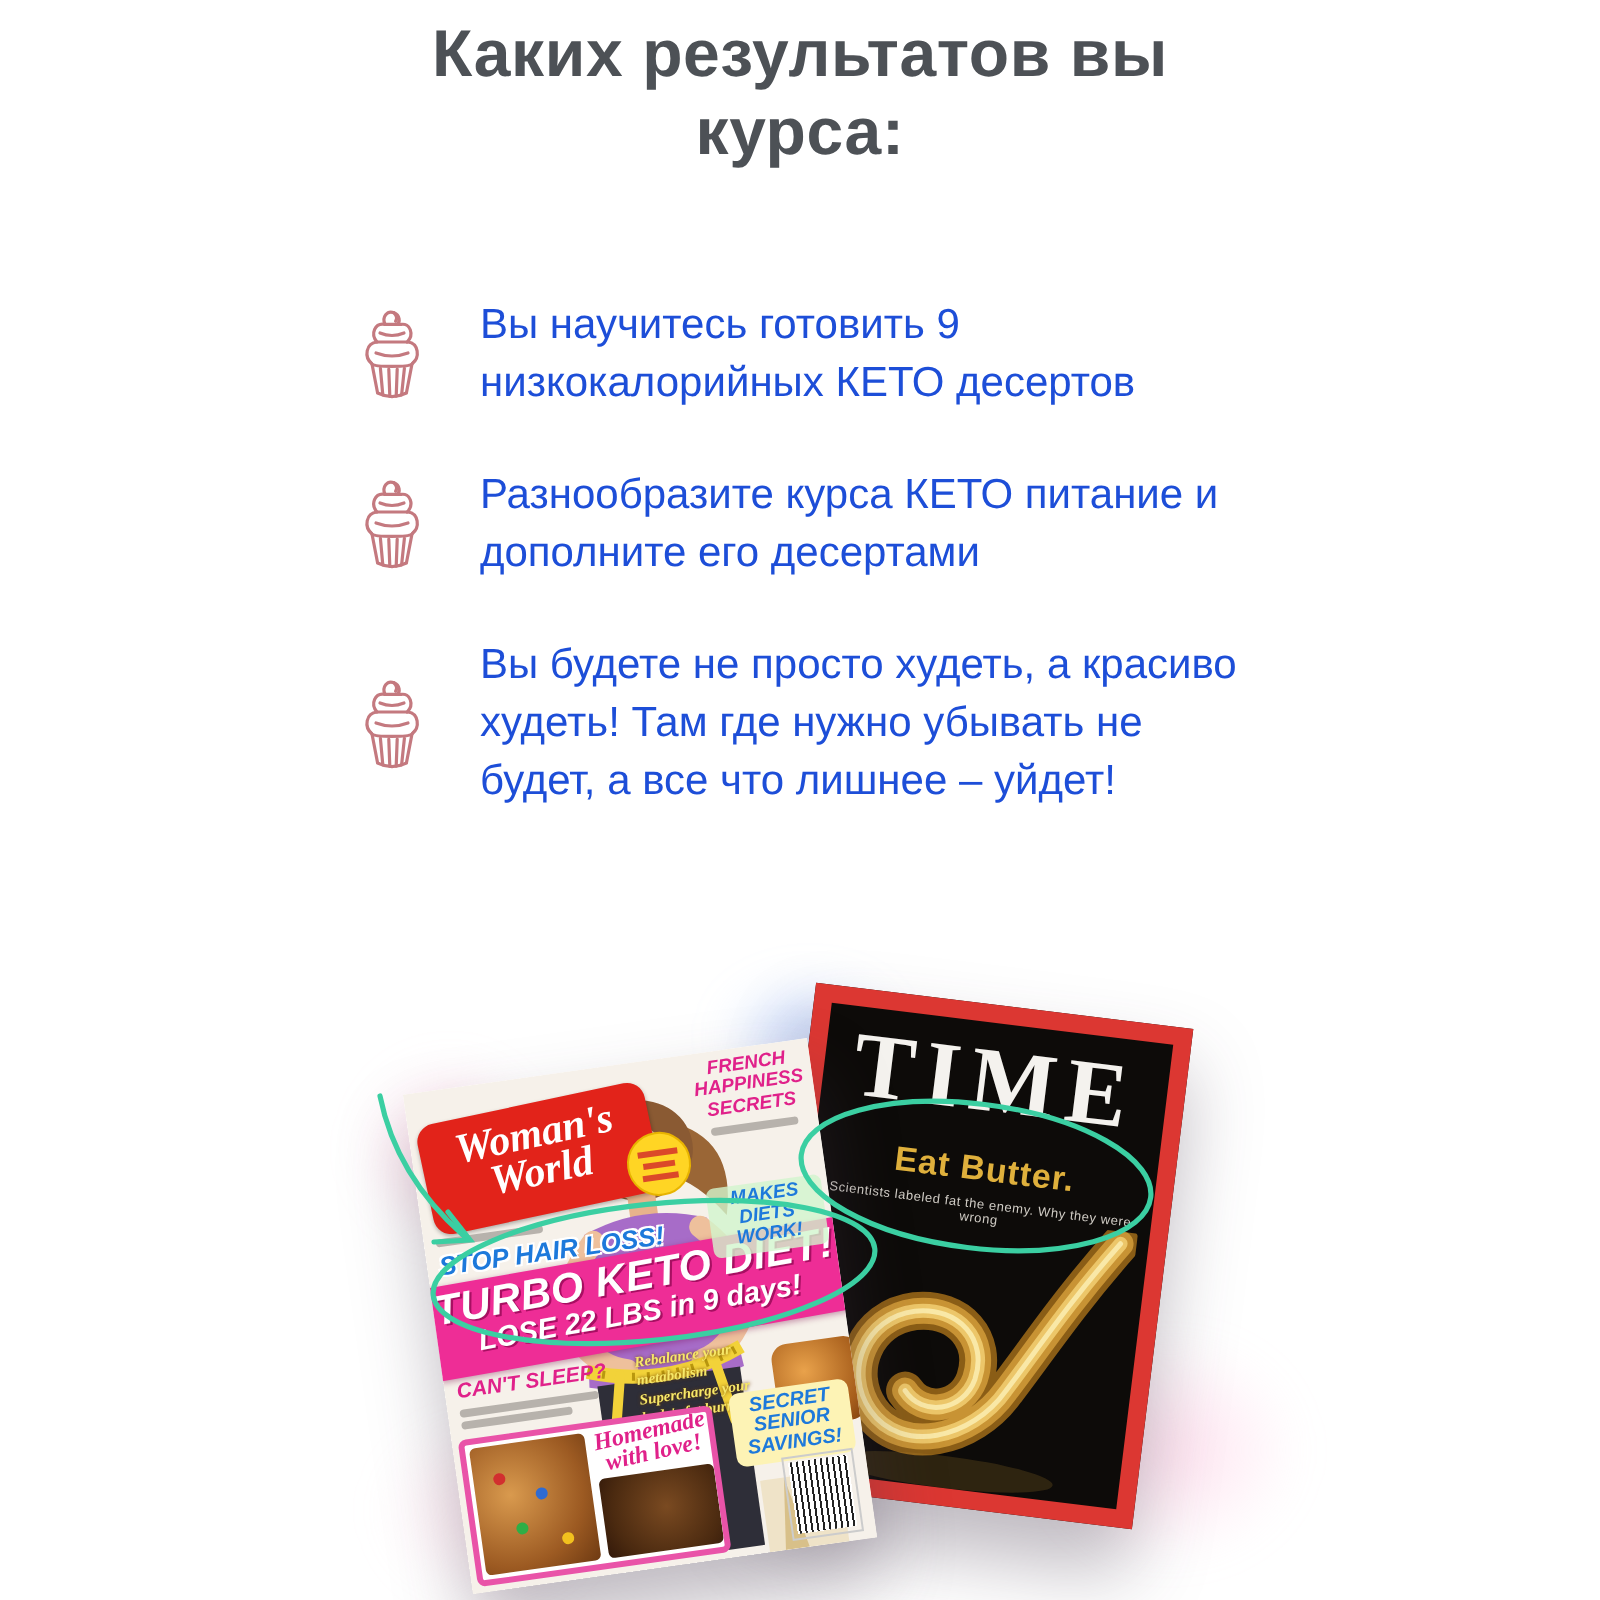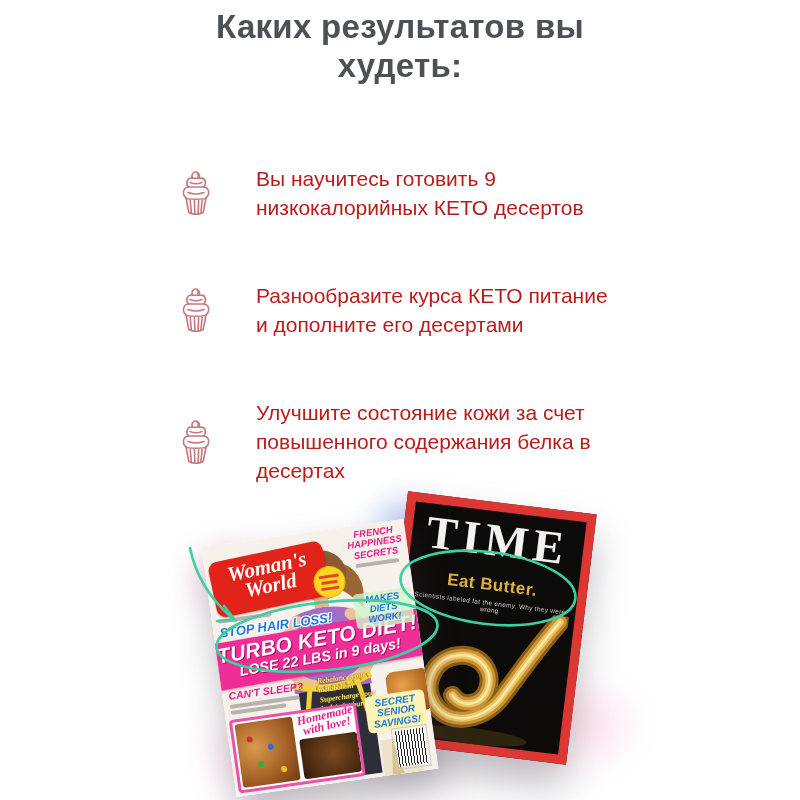--- a/index.html
+++ b/index.html
@@ -7,21 +7,21 @@
           font-family:"Liberation Sans",sans-serif;}
 
   
   .title{position:absolute;top:8px;left:0;width:800px;text-align:center;margin:0;
          font-size:33px;font-weight:700;color:#4d5156;line-height:1.17;letter-spacing:.3px;}
   .title span{display:block;}
 
   
   .benefits{position:absolute;left:178px;top:148px;width:450px;margin:0;padding:0;list-style:none;}
   .benefit{display:flex;align-items:center;gap:26px;margin-bottom:26px;}
-  .benefit p{margin:16px;max-width:392px;font-size:21px;line-height:1.4;color:#b91c1c;}
+  .benefit p{margin:0;max-width:392px;font-size:21px;line-height:1.4;color:#1d4ed8;}
   .cupcake{flex:0 0 36px;height:48px;display:block;}
 
   
   .hero{position:absolute;left:0;top:470px;width:800px;height:330px;}
   .blob{position:absolute;border-radius:50%;filter:blur(10px);}
   .blob.blue{left:360px;top:18px;width:90px;height:60px;
              background:radial-gradient(closest-side,rgba(150,185,255,.55),rgba(150,185,255,0));}
   .blob.pink1{left:180px;top:60px;width:90px;height:90px;
              background:radial-gradient(closest-side,rgba(255,185,215,.5),rgba(255,185,215,0));}
   .blob.pink2{left:520px;top:200px;width:130px;height:110px;
@@ -105,21 +105,21 @@
 
   .annotations{position:absolute;left:0;top:0;width:800px;height:330px;z-index:8;pointer-events:none;}
 </style>
 </head>
 <body>
 
 <div class="canvas">
 
   <h1 class="title">
     <span>Каких результатов вы</span>
-    <span>худеть:</span>
+    <span>курса:</span>
   </h1>
 
   <ul class="benefits">
     <li class="benefit">
       <svg class="cupcake" viewBox="0 0 36 48" fill="none" stroke="#c4797f" stroke-width="1.6" stroke-linecap="round">
         <path d="M8 29 C9.5 30.6 26.5 30.6 28 29 L25.2 43.5 C20.5 45.8 15.5 45.8 10.8 43.5 Z"></path>
         <path d="M12.2 31.2 L13.4 44.4 M16.4 31.6 L16.9 45.1 M20.6 31.6 L20.1 45.1 M24.2 31.2 L22.8 44.4"></path>
         <path d="M8 29 C3.8 25.5 5 18.5 10.5 18 L26 18 C31.3 18.7 32.2 25.6 28 29"></path>
         <path d="M10.5 18 C7 14 9.5 8.2 14.5 9.2 L22.5 9.2 C27 8.4 29.3 14.2 25.6 18"></path>
         <path d="M14.5 9.2 C12.8 5.6 15.6 2 19 3.4 C22 4.6 22.3 8.3 20.4 9.2"></path>
@@ -146,21 +146,21 @@
       <svg class="cupcake" viewBox="0 0 36 48" fill="none" stroke="#c4797f" stroke-width="1.6" stroke-linecap="round">
         <path d="M8 29 C9.5 30.6 26.5 30.6 28 29 L25.2 43.5 C20.5 45.8 15.5 45.8 10.8 43.5 Z"></path>
         <path d="M12.2 31.2 L13.4 44.4 M16.4 31.6 L16.9 45.1 M20.6 31.6 L20.1 45.1 M24.2 31.2 L22.8 44.4"></path>
         <path d="M8 29 C3.8 25.5 5 18.5 10.5 18 L26 18 C31.3 18.7 32.2 25.6 28 29"></path>
         <path d="M10.5 18 C7 14 9.5 8.2 14.5 9.2 L22.5 9.2 C27 8.4 29.3 14.2 25.6 18"></path>
         <path d="M14.5 9.2 C12.8 5.6 15.6 2 19 3.4 C22 4.6 22.3 8.3 20.4 9.2"></path>
         <path d="M19 3.4 C20.4 4.8 20.6 6.4 19.8 7.6"></path>
         <path d="M10 23.5 Q18 26.5 26 23.5"></path>
         <path d="M12 13.5 Q18 16 24 13.5"></path>
       </svg>
-      <p>Улучшите состояние кожи за счет повышенного содержания белка в десертах</p>
+      <p>Вы будете не просто худеть, а красиво худеть! Там где нужно убывать не будет, а все что лишнее – уйдет!</p>
     </li>
   </ul>
 
   <div class="hero">
     <div class="blob blue"></div>
     <div class="blob pink1"></div>
     <div class="blob pink2"></div>
     <div class="blob pink3"></div>
 
     <div class="time">

